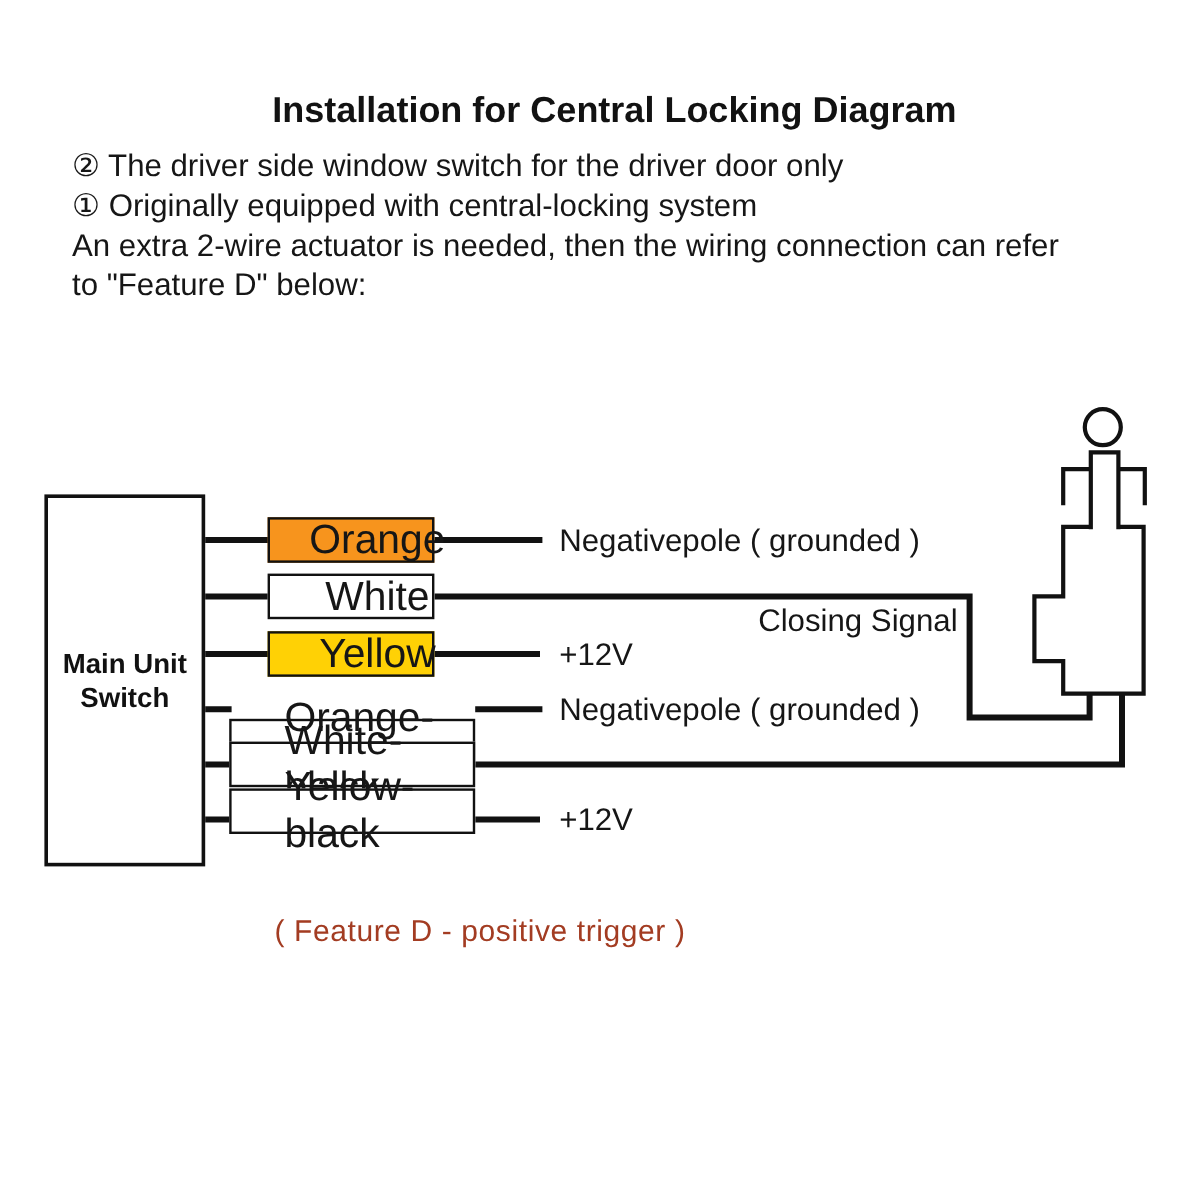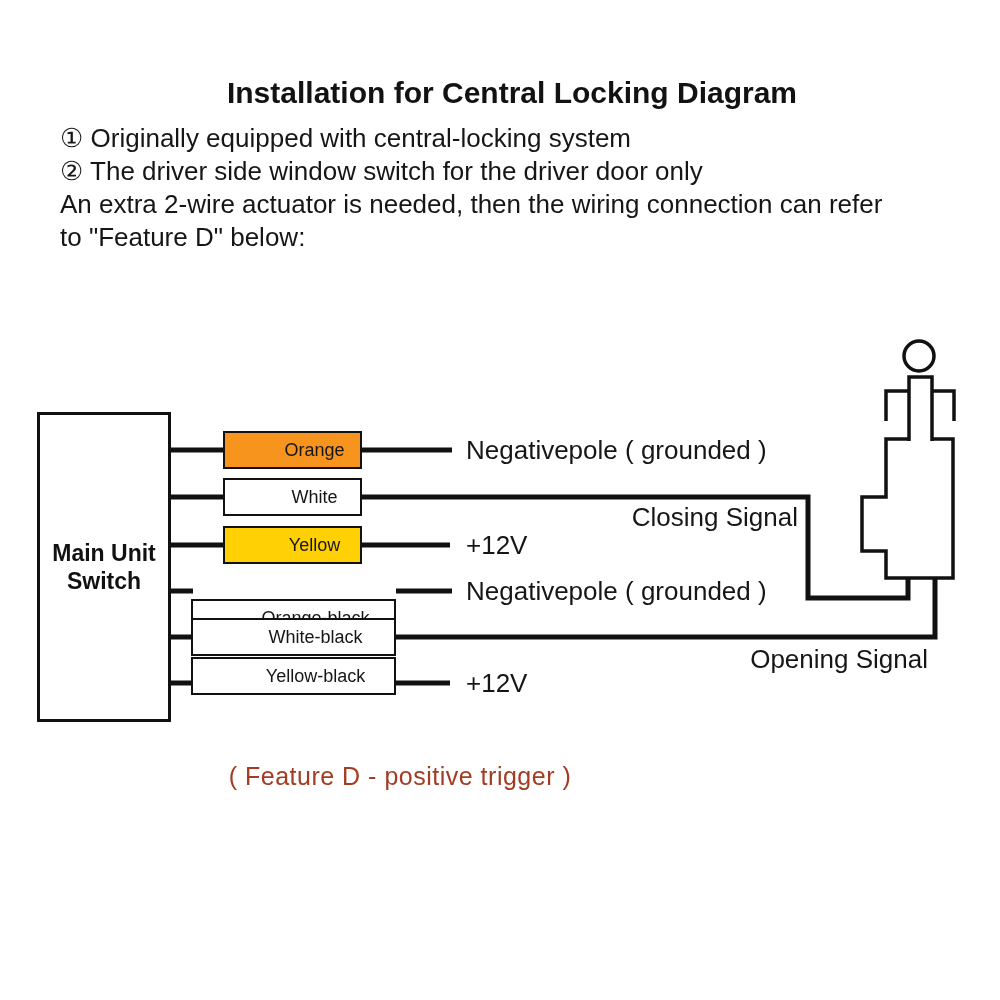--- a/index.html
+++ b/index.html
@@ -28,21 +28,21 @@
     position:absolute;left:37px;top:412px;width:134px;height:310px;
     box-sizing:border-box;border:3px solid #111;background:#fff;
     display:flex;flex-direction:column;align-items:center;justify-content:center;
     z-index:2;
     font-size:23px;font-weight:bold;line-height:28px;text-align:center;
   }
   .wire-box{
     position:absolute;box-sizing:border-box;height:38px;
     border:2px solid #111;background:#fff;
     display:flex;align-items:center;justify-content:center;
-    font-size:18px;color:#161616;z-index:2;padding-left:44px;
+    font-size:34px;color:#161616;z-index:2;padding-left:44px;
   }
   .wb-narrow{left:223px;width:139px;}
   .wb-wide{left:191px;width:205px;}
   .terminal-label{
     position:absolute;left:466px;height:38px;
     display:flex;align-items:center;
     font-size:26px;color:#161616;z-index:3;white-space:nowrap;
   }
   .signal-label{
     position:absolute;font-size:26px;color:#161616;z-index:3;
@@ -54,22 +54,22 @@
   }
 </style>
 </head>
 <body>
 
 <div class="page">
 
   <h1 class="title">Installation for Central Locking Diagram</h1>
 
   <div class="intro">
+    <div>② The driver side window switch for the driver door only</div>
     <div>① Originally equipped with central-locking system</div>
-    <div>② The driver side window switch for the driver door only</div>
     <div>An extra 2-wire actuator is needed, then the wiring connection can refer</div>
     <div>to "Feature D" below:</div>
   </div>
 
   <svg class="diagram-svg" viewBox="0 0 1000 1000" xmlns="http://www.w3.org/2000/svg">
     <g stroke="#111" stroke-width="5" fill="none" stroke-linecap="butt" stroke-linejoin="miter">
 
       <path d="M165 450 H225"></path>
       <path d="M165 497 H225"></path>
       <path d="M165 545 H225"></path>
@@ -105,17 +105,16 @@
   <div class="wire-box wb-wide" style="top:572px;margin-top:27px;">Orange-black</div>
   <div class="wire-box wb-wide" style="top:618px;">White-black</div>
   <div class="wire-box wb-wide" style="top:657px;">Yellow-black</div>
 
   <div class="terminal-label" style="top:431px;">Negativepole ( grounded )</div>
   <div class="terminal-label" style="top:526px;">+12V</div>
   <div class="terminal-label" style="top:572px;">Negativepole ( grounded )</div>
   <div class="terminal-label" style="top:664px;">+12V</div>
 
   <div class="signal-label" style="top:502px;right:202px;">Closing Signal</div>
-  <div class="signal-label" style="top:644px;right:72px;">Opening Signal</div>
 
   <div class="caption" style="color: rgb(163, 60, 34);">( Feature D - positive trigger )</div>
 
 </div>
 
 </body></html>

